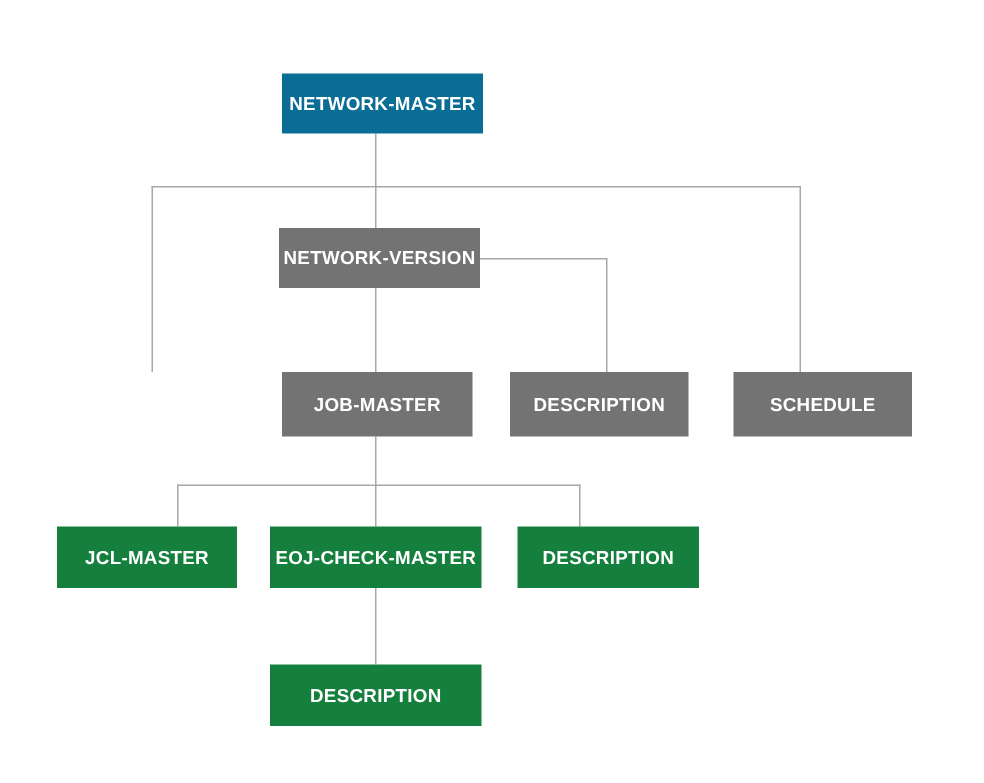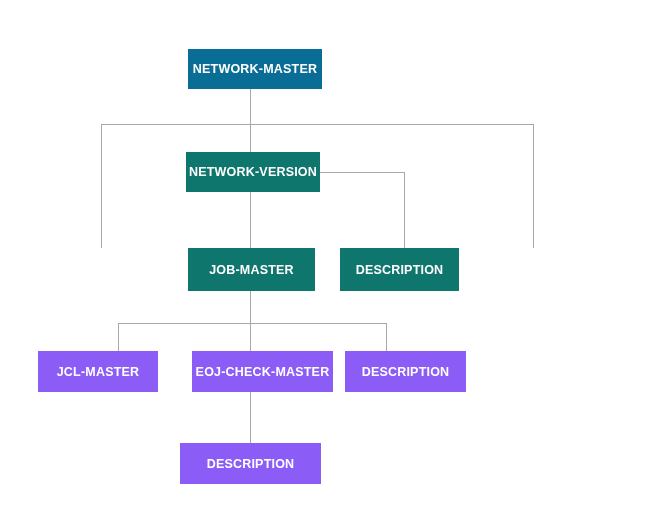--- a/index.html
+++ b/index.html
@@ -24,22 +24,22 @@
     justify-content: center;
     color: #ffffff;
     font-size: 12.5px;
     font-weight: bold;
     letter-spacing: 0.2px;
     white-space: nowrap;
     box-sizing: border-box;
     z-index: 3;
   }
   .node.dark-blue { background: #0a6d95; }
-  .node.blue      { background: #8b5cf6; }
-  .node.gray      { background: #0f766e; }
+  .node.blue      { background: #15803d; }
+  .node.gray      { background: #737373; }
 
   .edge {
     position: absolute;
     background: #a8a8a8;
     z-index: 1;
   }
   .edge.h { height: 1px; }
   .edge.v { width: 1px; }
 </style>
 </head>
@@ -72,22 +72,23 @@
 
   <div class="node dark-blue" style="left:188px; top:49px; width:134px; height:40px;">NETWORK-MASTER</div>
 
   <div class="node gray" style="left:186px; top:152px; width:134px; height:40px;">NETWORK-VERSION</div>
 
 
   <div class="node gray" style="left:188px; top:248px; width:127px; height:43px;text-align:right;">JOB-MASTER</div>
 
   <div class="node gray" style="left:340px; top:248px; width:119px; height:43px;">DESCRIPTION</div>
 
+  <div class="node gray" style="left:489px; top:248px; width:119px; height:43px;">SCHEDULE</div>
 
   <div class="node blue" style="left:38px; top:351px; width:120px; height:41px;">JCL-MASTER</div>
 
-  <div class="node blue" style="left:180px; top:351px; width:141px; height:41px;margin-left:12px;">EOJ-CHECK-MASTER</div>
+  <div class="node blue" style="left:180px; top:351px; width:141px; height:41px;">EOJ-CHECK-MASTER</div>
 
   <div class="node blue" style="left:345px; top:351px; width:121px; height:41px;">DESCRIPTION</div>
 
   <div class="node blue" style="left:180px; top:443px; width:141px; height:41px;">DESCRIPTION</div>
 
 </div>
 
 </body></html>

